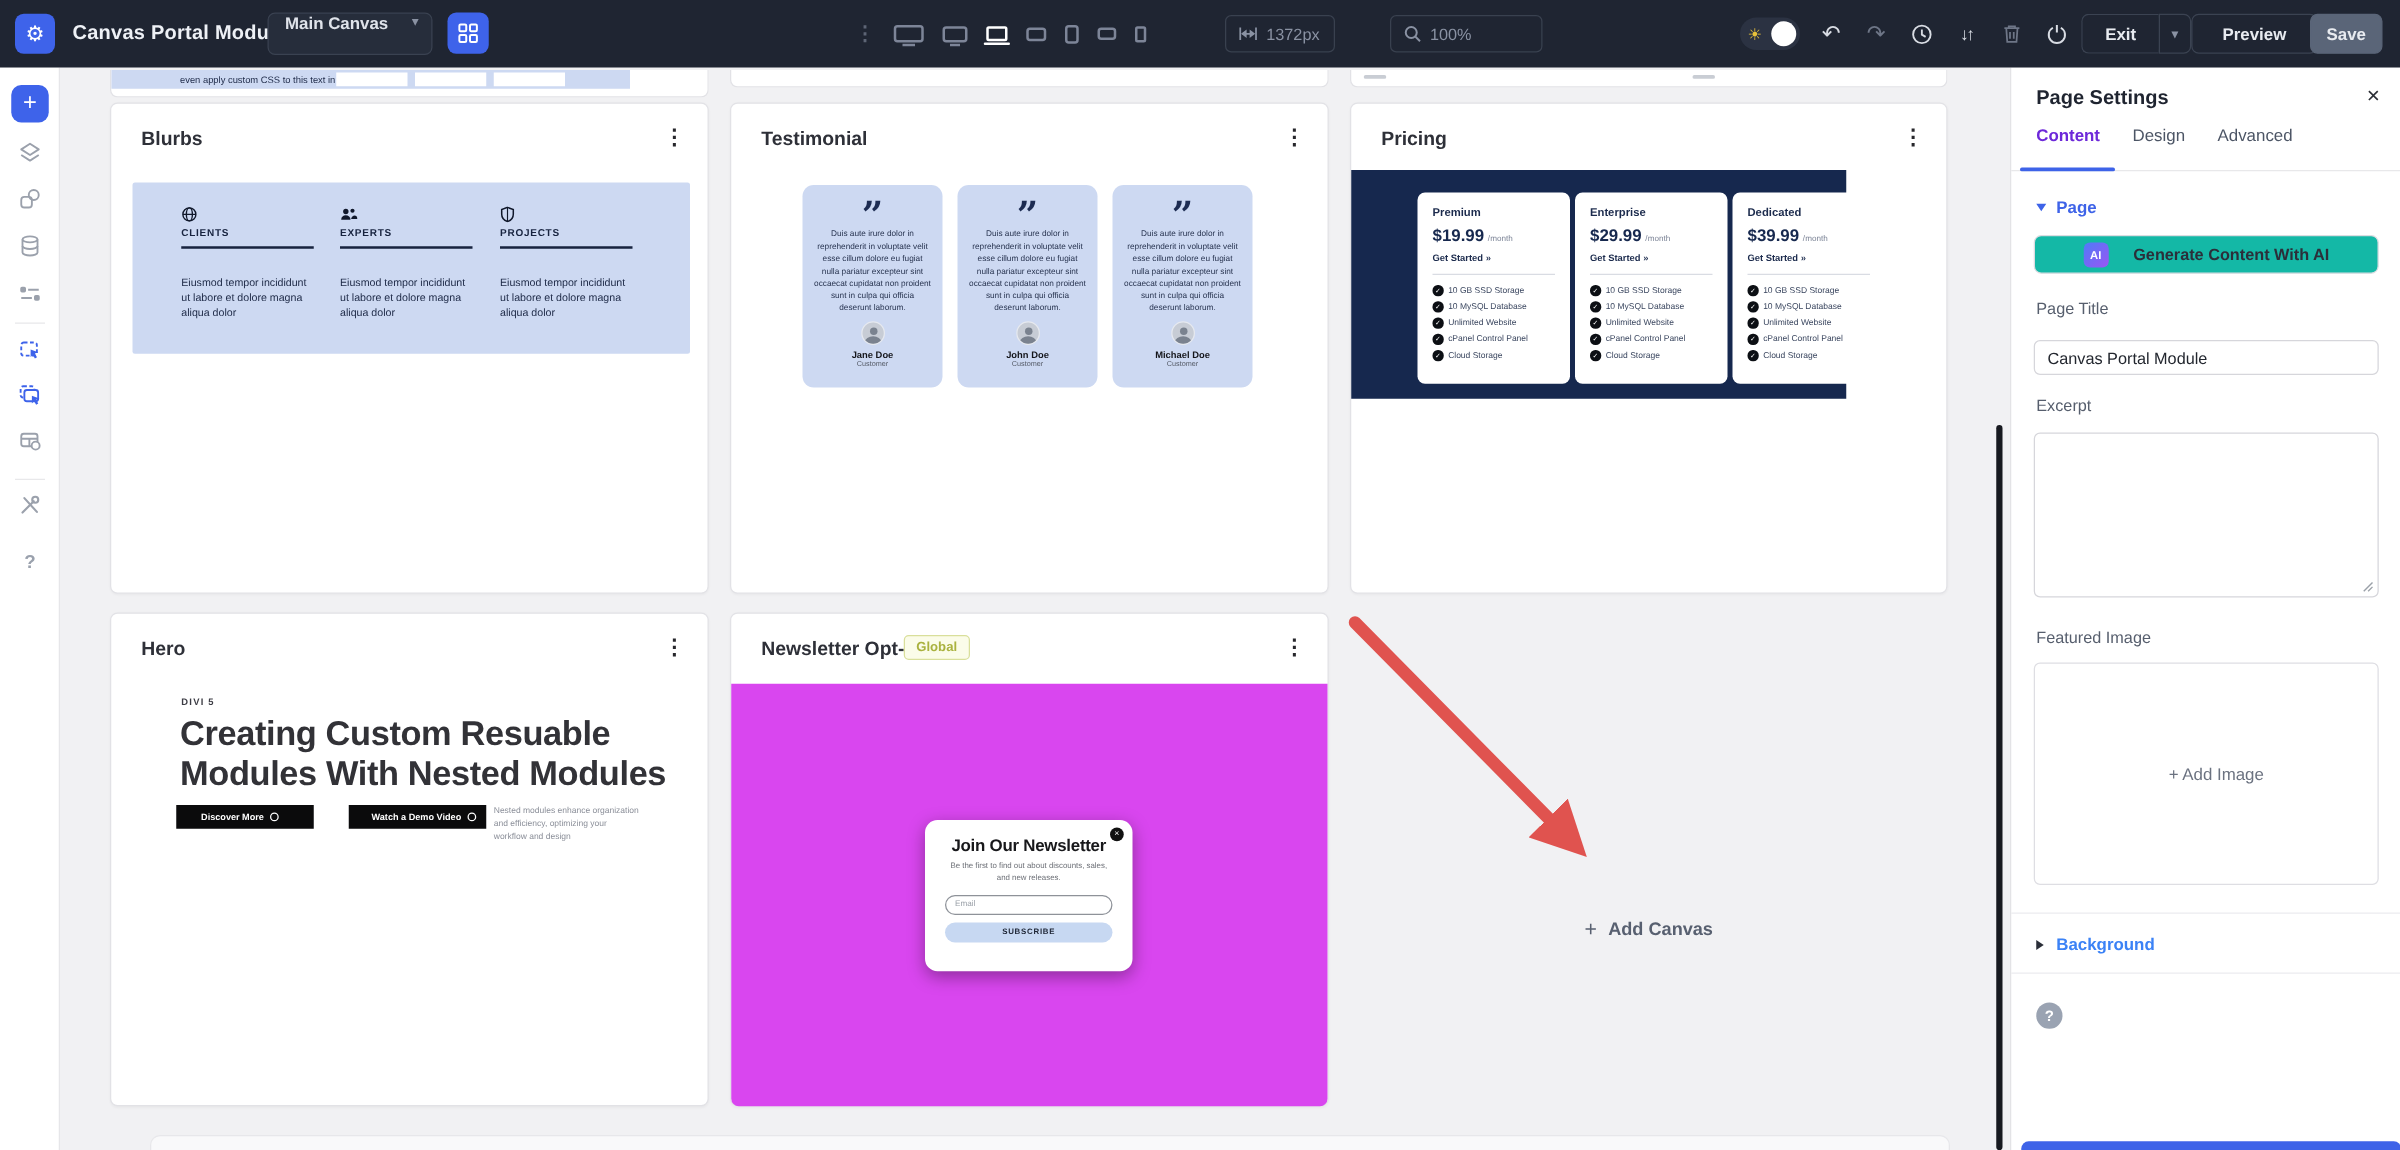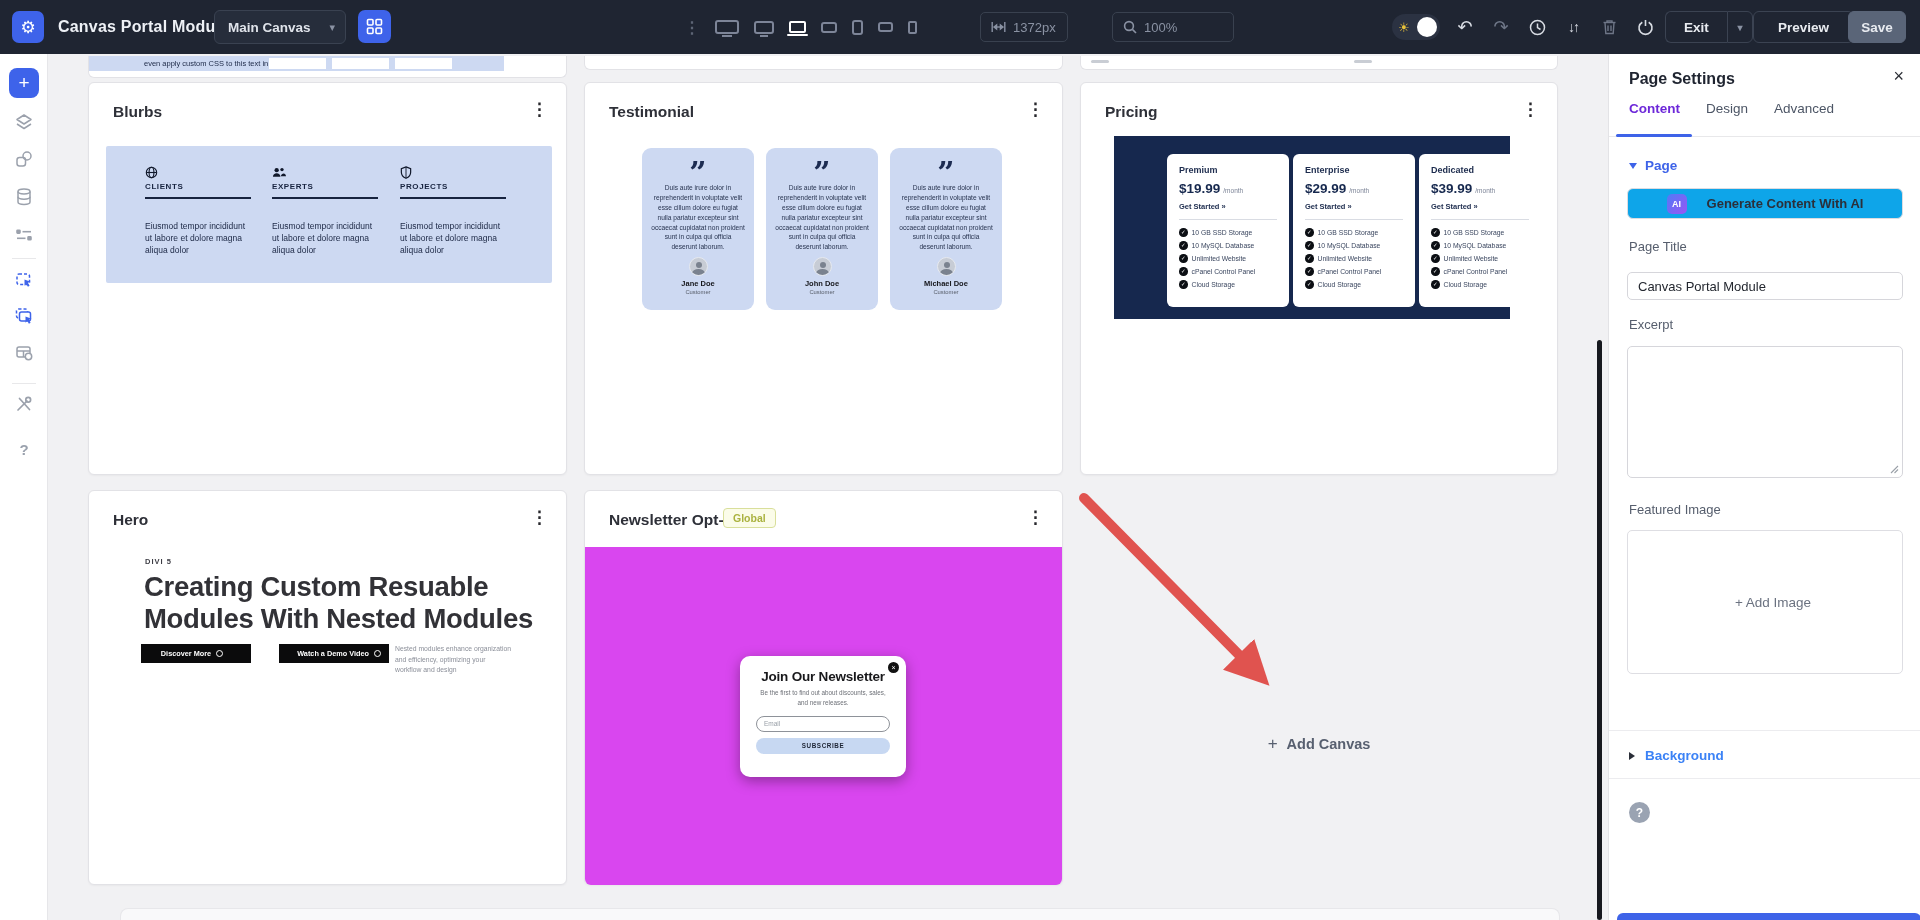--- a/index.html
+++ b/index.html
@@ -6,21 +6,21 @@
   html,body { width:1920px; height:920px; overflow:hidden; background:#f1f1f3;
     font-family:"Liberation Sans", sans-serif; }
   .abs { position:absolute; }
 
   
   .topbar { position:absolute; left:0; top:0; width:1920px; height:54px; background:#1f2532; z-index:40; }
   .gear-btn { position:absolute; left:12px; top:11px; width:32px; height:32px; border-radius:7px;
     background:#3e63ea; color:#fff; font-size:17px; display:flex; align-items:center; justify-content:center; cursor:pointer; }
   .tb-title { position:absolute; left:58px; top:18px; color:#eef1f6; font-size:16px; font-weight:700; letter-spacing:.2px; }
   .canvas-dd { position:absolute; left:214px; top:10px; width:132px; height:34px; background:#262d3b;
-    border:1px solid #3a4251; border-radius:6px; display:flex; align-items:center; padding:0 10px 0 13px; cursor:pointer; }
+    border:1px solid #3a4251; border-radius:6px; display:flex; padding:0 10px 0 13px; cursor:pointer; }
   .canvas-dd .lbl { color:#dfe3ea; font-size:13.5px; font-weight:600; flex:1; }
   .canvas-dd .chev { color:#8a92a3; font-size:11px; }
   .grid-btn { position:absolute; left:358px; top:10px; width:33px; height:33px; border-radius:7px;
     background:#3e63ea; display:flex; align-items:center; justify-content:center; cursor:pointer; }
   .tb-center { position:absolute; left:684px; top:0; height:54px; display:flex; align-items:center; gap:15px; }
   .drag-dots { color:#5d6575; font-size:16px; font-weight:700; cursor:grab; }
   .dev { position:relative; border:2px solid #7d8598; cursor:pointer; }
   .dev.mon::after { content:""; position:absolute; left:25%; bottom:-5px; width:50%; height:2px; background:#7d8598; }
   .d1 { width:24px; height:14px; border-radius:3px; }
   .d2 { width:20px; height:13px; border-radius:3px; }
@@ -82,21 +82,21 @@
     display:flex; flex-direction:column; align-items:center; text-align:center; }
   .t-quote { font-family:"DejaVu Serif", serif; font-weight:700; font-size:30px; color:#1d2c52; line-height:1; margin-top:10px; height:24px; }
   .t-text { font-size:6.6px; line-height:1.5; color:#27334f; padding:0 9px; margin-top:1px; }
   .t-avatar { position:relative; width:19px; height:19px; border-radius:50%; background:#c7ccd5; margin-top:5px; overflow:hidden; border:1px solid #e6e9ef; }
   .t-avatar::before { content:""; position:absolute; left:6px; top:3.5px; width:6px; height:6px; border-radius:50%; background:#7a828f; }
   .t-avatar::after { content:""; position:absolute; left:2.5px; top:11px; width:13px; height:9px; border-radius:50%; background:#7a828f; }
   .t-name { font-size:7.5px; font-weight:700; color:#14151a; margin-top:3px; }
   .t-role { font-size:5.8px; color:#565c68; margin-top:1px; }
 
   
-  .price-panel { position:absolute; left:0; top:53px; width:396px; height:183px; background:#16284e;margin-left:33px; }
+  .price-panel { position:absolute; left:0; top:53px; width:396px; height:183px; background:#16284e; }
   .p-tile { position:absolute; top:18px; width:122px; height:153px; background:#fff; border-radius:6px; padding:11px 12px; }
   .p-name { font-size:9px; font-weight:700; color:#1c2b4d; }
   .p-price-row { margin-top:6px; display:flex; align-items:baseline; gap:3px; }
   .p-price { font-size:13.5px; font-weight:800; color:#16284e; }
   .p-period { font-size:6.5px; color:#7b8396; }
   .p-cta { margin-top:6px; font-size:7.5px; font-weight:700; color:#1c2b4d; }
   .p-hr { margin-top:8px; border-top:1px solid #d9dce3; }
   .p-feat { margin-top:8px; display:flex; flex-direction:column; gap:4.5px; }
   .p-frow { display:flex; align-items:center; gap:4px; }
   .p-chk { width:8.5px; height:8.5px; border-radius:50%; background:#0c0f14; color:#fff; font-size:5.5px;
@@ -144,30 +144,30 @@
   .rp-tabs { position:absolute; left:20px; top:47px; display:flex; gap:26px; font-size:13.5px; }
   .rp-tab { color:#4c5565; cursor:pointer; }
   .rp-tab.active { color:#6d28d9; font-weight:600; }
   .rp-tabline { position:absolute; left:0; top:82px; width:312px; height:1px; background:#e8e8ea; }
   .rp-tabbar { position:absolute; left:7px; top:80px; width:76px; height:3px; background:#3e63e8; border-radius:2px; }
   .rp-sect { position:absolute; left:20px; top:104px; display:flex; align-items:center; gap:8px; cursor:pointer; }
   .tri-down { width:0; height:0; border-left:4.5px solid transparent; border-right:4.5px solid transparent; border-top:6px solid #3e63e8; }
   .tri-right { width:0; height:0; border-top:4.5px solid transparent; border-bottom:4.5px solid transparent; border-left:6px solid #2a2e38; }
   .rp-sect .lbl { font-size:13.5px; font-weight:700; color:#3e63e8; }
   .ai-btn { position:absolute; left:18px; top:134px; width:276px; height:31px; border:1px solid #dcdce1; border-radius:6px;
-    display:flex; align-items:center; justify-content:center; gap:20px; cursor:pointer; background:#0ea5e9; }
+    display:flex; align-items:center; justify-content:center; gap:20px; cursor:pointer; background:#14b8a6; }
   .ai-ico { width:20px; height:20px; border-radius:5px; background:linear-gradient(135deg,#4f7bf7,#9a55f4);
     color:#fff; font-size:9px; font-weight:800; display:flex; align-items:center; justify-content:center; }
   .ai-lbl { font-size:13px; font-weight:600; color:#2b2f3a; }
   .rp-label { position:absolute; left:20px; font-size:13px; color:#565e6d; }
   .rp-input { position:absolute; left:18px; width:276px; height:28px; border:1px solid #d6d6db; border-radius:5px;
     font-size:13px; color:#23272f; padding:0 10px; outline:none; font-family:"Liberation Sans",sans-serif; background:#fff; }
   .rp-textarea { position:absolute; left:18px; top:292px; width:276px; height:132px; border:1px solid #d6d6db; border-radius:5px; background:#fff; }
   .rp-resize { position:absolute; right:3px; bottom:3px; }
-  .rp-imgbox { position:absolute; left:18px; top:476px; width:276px; height:144px; border:1px solid #dedee3; border-radius:5px;
+  .rp-imgbox { position:absolute; left:18px; top:476px; width:276px; height:178px; border:1px solid #dedee3; border-radius:5px;
     display:flex; align-items:center; justify-content:center; cursor:pointer;padding-left:16px; }
   .rp-addimg { font-size:13.5px; color:#6b7280; }
   .rp-div { position:absolute; left:0; width:312px; height:1px; background:#ececef; }
   .rp-bg-row { position:absolute; left:20px; top:694px; display:flex; align-items:center; gap:10px; cursor:pointer; }
   .rp-bg-row .lbl { font-size:13.5px; font-weight:600; color:#3b82f6; }
   .rp-help { position:absolute; left:20px; top:748px; width:21px; height:21px; border-radius:50%; background:#9aa3b2;
     color:#fff; font-size:12px; font-weight:700; display:flex; align-items:center; justify-content:center; cursor:pointer; }
   .rp-bluebar { position:absolute; left:8px; bottom:0; width:304px; height:7px; background:#3e63e8; border-radius:6px 6px 0 0; }
   .scroll-line { position:absolute; left:1597px; top:340px; width:5px; height:580px; background:#17191f; border-radius:3px; z-index:35; }
 </style>

